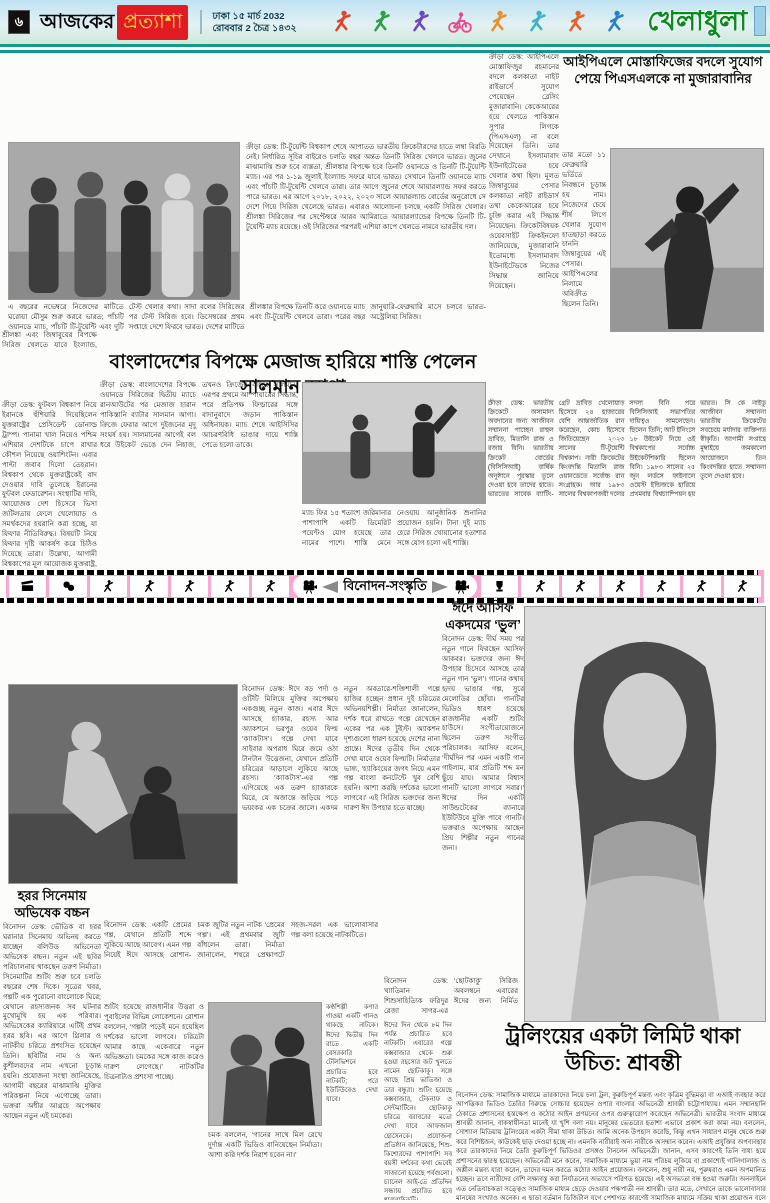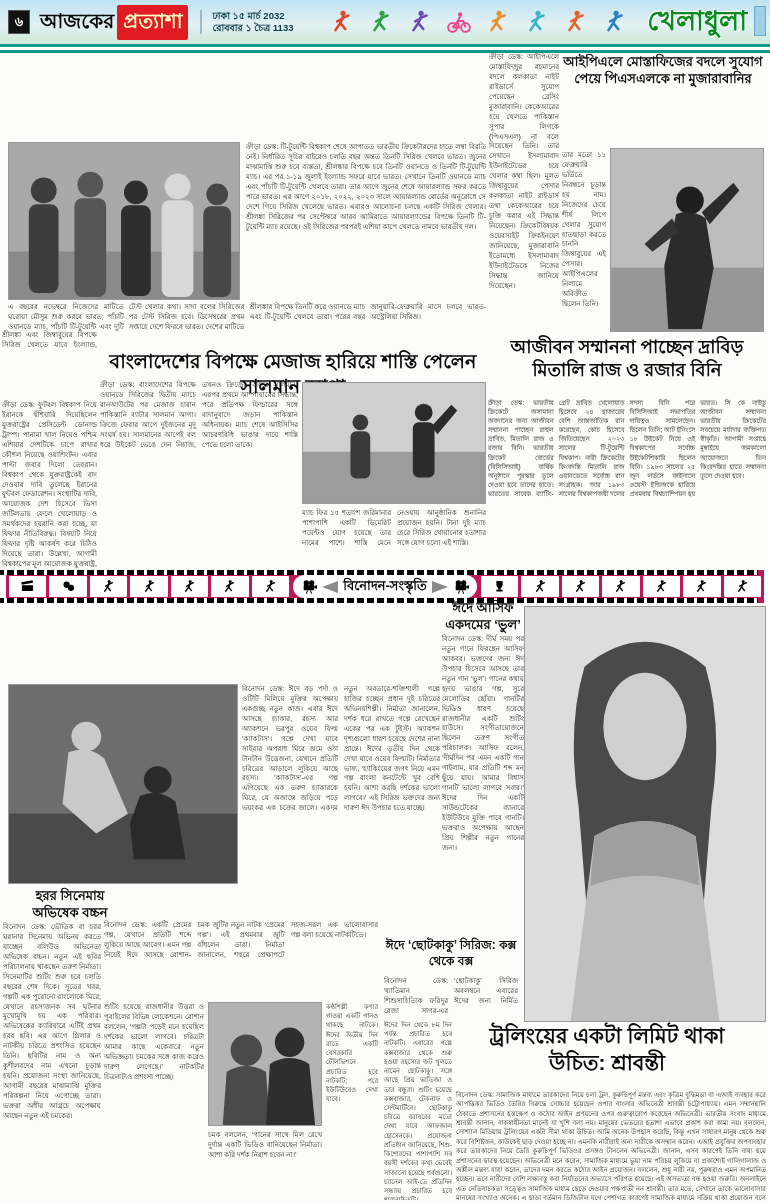--- a/index.html
+++ b/index.html
@@ -15,21 +15,21 @@
   .photo{overflow:hidden;border:1px solid #9a9a9a;background:#c8c8c8;}
   .photo svg{display:block;width:100%;height:100%;}
 
   
   .header{left:0;top:0;width:770px;height:44px;display:flex;align-items:center;
           background:linear-gradient(180deg,#bfe2f2 0%,#e3f1f4 55%,#cfe9d8 100%);}
   .pagebox{width:22px;height:24px;background:#111;border:1px solid #555;color:#fff;display:flex;
            align-items:center;justify-content:center;font-size:13px;font-weight:bold;margin-left:8px;flex:none;}
   .logo{display:flex;align-items:center;margin-left:10px;flex:none;}
   .logo-black{font-size:20px;font-weight:bold;color:#0a0a0a;}
-  .logo-red{font-size:20px;font-weight:bold;color:#fef9c3;background:#e01b22;padding:1px 6px;margin-left:3px;border-radius:2px;}
+  .logo-red{font-size:20px;font-weight:normal;color:#fde047;background:#e01b22;padding:1px 6px;margin-left:3px;border-radius:2px;}
   .dateblock{margin-left:12px;padding-left:10px;border-left:2px solid #9db9c6;font-size:9.5px;
              line-height:1.3;color:#0b3a4a;font-weight:bold;flex:none;white-space:nowrap;}
   .sports-icons{display:flex;gap:13px;margin-left:16px;align-items:center;flex:1;justify-content:center;}
   .sicon{width:26px;height:26px;}
   .section-title{font-size:27px;font-weight:bold;color:#0a8a1f;margin-right:23px;flex:none;
                  text-shadow:1px 1px 0 #fff,-1px -1px 0 #fff;}
   .corner-box{position:absolute;right:4px;top:6px;width:12px;height:30px;background:#9fd0e8;border:1px solid #6aa7c8;}
   .teal-rule{left:0;top:44px;width:770px;height:9px;border-top:3px solid #149a8c;border-bottom:3px solid #149a8c;background:#fff;}
 
   
@@ -45,53 +45,53 @@
   .ipl-side{left:562px;top:150px;width:44px;height:182px;}
   .ipl-photo{left:610px;top:148px;width:154px;height:184px;}
   .salman-headline{left:100px;top:350px;width:386px;font-size:19px;}
   .salman-body{left:100px;top:380px;width:198px;height:188px;}
   .salman-photo{left:302px;top:382px;width:184px;height:122px;}
   .salman-body2{left:302px;top:508px;width:184px;height:60px;}
   .honor-headline{left:488px;top:336px;width:278px;font-size:18px;}
   .honor-body{left:488px;top:398px;width:278px;height:170px;font-size:6.4px;}
 
   
-  .strip{left:6px;top:570px;width:758px;height:33px;background:#be185d;display:flex;align-items:center;padding:5px 3px;}
+  .strip{left:6px;top:570px;width:758px;height:33px;background:#f9a8d4;display:flex;align-items:center;padding:5px 3px;}
   .strip-holes-top,.strip-holes-bottom{position:absolute;left:0;width:758px;height:5px;
      background:repeating-linear-gradient(90deg,#000 0 4px,#fff 4px 7px,#000 7px 10px);}
   .strip-holes-top{top:570px;} .strip-holes-bottom{top:598px;}
   .film-cells{display:flex;flex:1;height:21px;gap:3px;}
   .fcell{flex:1;background:#fff;display:flex;align-items:center;justify-content:center;border-radius:1px;color:#000;}
   .ficon{width:15px;height:15px;color:#000;}
   .strip-title{background:#fff;border-radius:12px;height:23px;padding:0 8px;margin:0 4px;display:flex;
                align-items:center;gap:5px;font-weight:bold;font-size:13px;color:#000;flex:none;}
   .arrow{width:0;height:0;border-top:6px solid transparent;border-bottom:6px solid transparent;}
   .arrow.l{border-right:16px solid #8a8a8a;}
   .arrow.r{border-left:16px solid #8a8a8a;}
   .cam{width:16px;height:16px;color:#000;flex:none;}
 
   
   .cactus-headline{left:14px;top:606px;width:428px;font-size:29px;}
   .cactus-photo{left:8px;top:684px;width:230px;height:200px;}
   .cactus-body{left:242px;top:684px;width:198px;height:250px;}
   .asif-headline{left:442px;top:600px;width:82px;font-size:13px;}
   .asif-body{left:442px;top:634px;width:82px;height:300px;}
   .actress-photo{left:524px;top:606px;width:242px;height:416px;}
-  .horror-headline{left:21px;top:888px;width:98px;font-size:13px;}
+  .horror-headline{left:3px;top:888px;width:98px;font-size:13px;}
   .horror-body{left:3px;top:922px;width:98px;height:278px;}
   .roshan-headline{left:104px;top:884px;width:336px;font-size:23px;}
   .roshan-top{left:104px;top:920px;width:274px;height:78px;}
   .roshan-left{left:104px;top:1002px;width:100px;height:198px;}
   .roshan-photo{left:208px;top:1002px;width:114px;height:124px;}
   .roshan-mid{left:208px;top:1130px;width:114px;height:70px;}
   .roshan-right{left:326px;top:1002px;width:52px;height:198px;font-size:6.5px;}
   .chk-headline{left:384px;top:938px;width:134px;font-size:12px;}
   .chk-body{left:384px;top:976px;width:134px;height:42px;}
   .chk-cont{left:384px;top:1020px;width:68px;height:180px;font-size:6.5px;}
-  .srab-headline{left:468px;top:1022px;width:278px;font-size:21px;}
+  .srab-headline{left:484px;top:1022px;width:278px;font-size:21px;}
   .srab-body{left:456px;top:1090px;width:310px;height:110px;font-size:6.6px;}
 </style>
 </head>
 <body>
 
 <svg width="0" height="0" style="position:absolute" aria-hidden="true">
   <defs>
     <g id="g-person" stroke="currentColor" stroke-width="2.4" stroke-linecap="round" fill="none">
       <circle cx="13" cy="4" r="2.4" fill="currentColor" stroke="none"></circle>
       <path d="M13 7 L10.5 13"></path>
@@ -133,21 +133,21 @@
 <div class="page">
 
   <div class="abs header">
     <div class="pagebox">৬</div>
     <div class="logo">
       <span class="logo-black">আজকের</span>
       <span class="logo-red">প্রত্যাশা</span>
     </div>
     <div class="dateblock">
       <div>ঢাকা ১৫ মার্চ 2032</div>
-      <div>রোববার ১ চৈত্র 1133</div>
+      <div>রোববার 2 চৈত্র ১৪৩২</div>
     </div>
     <div class="sports-icons">
         <svg viewBox="0 0 24 24" class="sicon" style="color: rgb(224, 69, 42);">
           <use href="#g-person"></use>
         </svg>
         <svg viewBox="0 0 24 24" class="sicon" style="color: rgb(47, 158, 68);">
           <use href="#g-person"></use>
         </svg>
         <svg viewBox="0 0 24 24" class="sicon" style="color: rgb(112, 72, 182);">
           <use href="#g-person"></use>
@@ -231,21 +231,20 @@
         </g>
       <g fill="#2b2b2b">
           <circle cx="122" cy="30" r="9"></circle>
           <rect x="111" y="40" width="22" height="56" rx="6"></rect>
       <path d="M130 44 L150 22 L156 28 L136 52 Z"></path>
         </g>
     </svg>
   </div>
   <div class="abs bt c2 salman-body2">ম্যাচ ফির ১৫ শতাংশ জরিমানার পাশাপাশি একটি ডিমেরিট পয়েন্টও যোগ হয়েছে তার নামের পাশে। শাস্তি মেনে নেওয়ায় আনুষ্ঠানিক শুনানির প্রয়োজন হয়নি। টানা দুই ম্যাচ হেরে সিরিজ খোয়ানোর হতাশার সঙ্গে যোগ হলো এই শাস্তি।</div>
 
-  <h2 class="abs hl honor-headline">আজীবন সম্মাননা পাচ্ছেন দ্রাবিড় মিতালি রাজ ও রজার বিনি</h2>
   <div class="abs bt c4 honor-body">ক্রীড়া ডেস্ক: ভারতীয় ক্রিকেটে অসামান্য অবদানের জন্য আজীবন সম্মাননা পাচ্ছেন রাহুল দ্রাবিড়, মিতালি রাজ ও রজার বিনি। ভারতীয় ক্রিকেট বোর্ডের (বিসিসিআই) বার্ষিক অনুষ্ঠানে পুরস্কার তুলে দেওয়া হবে তাদের হাতে। ভারতের সাবেক ব্যাটিং-গ্রেট দ্রাবিড় খেলোয়াড় হিসেবে ২৪ হাজারের বেশি আন্তর্জাতিক রান করেছেন, কোচ হিসেবে জিতিয়েছেন ২০২৩ সালের টি-টুয়েন্টি বিশ্বকাপ। নারী ক্রিকেটের কিংবদন্তি মিতালি রাজ ওয়ানডেতে সর্বোচ্চ রান সংগ্রাহক। আর ১৯৮৩ সালের বিশ্বকাপজয়ী দলের সদস্য বিনি পরে বিসিসিআই সভাপতির দায়িত্বও সামলেছেন। ছিলেন তিনি; আট ইনিংসে ১৮ উইকেট নিয়ে ওই বিশ্বকাপের সর্বোচ্চ উইকেটশিকারি ছিলেন বিনি। ১৯৮৩ সালের ২৫ জুন লর্ডসে ফাইনালে ওয়েস্ট ইন্ডিজকে হারিয়ে প্রথমবার বিশ্বচ্যাম্পিয়ন হয় ভারত। সি কে নাইডু আজীবন সম্মাননা ভারতীয় ক্রিকেটের সবচেয়ে মর্যাদার ব্যক্তিগত স্বীকৃতি। আগামী সপ্তাহে মুম্বাইয়ে জমকালো আয়োজনে তিন কিংবদন্তির হাতে সম্মাননা তুলে দেওয়া হবে।</div>
 
   <div class="abs strip">
     <div class="film-cells">
         <div class="fcell">
           <svg viewBox="0 0 24 24" class="ficon" style="color: rgb(0, 0, 0);">
             <use href="#g-clapper"></use>
           </svg>
         </div>
         <div class="fcell">
@@ -379,20 +378,19 @@
         </g>
       <g fill="#2e2e2e">
           <circle cx="82" cy="40" r="15"></circle>
           <path d="M62 62 Q82 50 102 62 L108 124 L58 124 Z"></path>
         </g>
     </svg>
   </div>
   <div class="abs bt roshan-mid">চমক বললেন, ‘গানের সাথে মিল রেখে দুর্দান্ত একটি ভিডিও বানিয়েছেন নির্মাতা। আশা করি দর্শক নিরাশ হবেন না।’</div>
   <div class="abs bt roshan-right">কণ্ঠশিল্পী কণার গাওয়া একটি গানও থাকছে নাটকে। ঈদের দ্বিতীয় দিন রাতে একটি বেসরকারি টেলিভিশনে প্রচারিত হবে নাটকটি; পরে ইউটিউবেও দেখা যাবে।</div>
 
-  <h3 class="abs hl chk-headline">ঈদে ‘ছোটকাকু’ সিরিজ: কক্স থেকে বক্স</h3>
   <div class="abs bt c2 chk-body">বিনোদন ডেস্ক: খ্যাতিমান শিশুসাহিত্যিক ফরিদুর রেজা সাগর-এর ‘ছোটকাকু’ সিরিজ অবলম্বনে এবারের ঈদের জন্য নির্মিত হলো ধারাবাহিক নাটক ‘কক্স থেকে বক্স’।</div>
   <div class="abs bt chk-cont">ঈদের দিন থেকে ৮ম দিন পর্যন্ত প্রচারিত হবে নাটকটি। এবারের গল্পে কক্সবাজার থেকে শুরু হওয়া রহস্যের জট খুলতে নামেন ছোটকাকু। সঙ্গে আছে প্রিয় ভাতিজা ও তার বন্ধুরা। শুটিং হয়েছে কক্সবাজার, টেকনাফ ও সেন্টমার্টিনে। ছোটকাকু চরিত্রে বরাবরের মতো দেখা যাবে আফজাল হোসেনকে। প্রযোজনা প্রতিষ্ঠান জানিয়েছে, শিশু-কিশোরদের পাশাপাশি সব বয়সী দর্শকের কথা ভেবেই সাজানো হয়েছে পর্বগুলো। চ্যানেল আই-তে প্রতিদিন সন্ধ্যায় প্রচারিত হবে ধারাবাহিকটি।</div>
 
   <h2 class="abs hl srab-headline">ট্রলিংয়ের একটা লিমিট থাকা উচিত: শ্রাবন্তী</h2>
   <div class="abs bt srab-body">বিনোদন ডেস্ক: সামাজিক মাধ্যমে তারকাদের নিয়ে চলা ট্রল, কুরুচিপূর্ণ মন্তব্য এবং কৃত্রিম বুদ্ধিমত্তা বা এআই ব্যবহার করে আপত্তিকর ভিডিও তৈরির বিরুদ্ধে সোচ্চার হয়েছেন ওপার বাংলার অভিনেত্রী শ্রাবন্তী চট্টোপাধ্যায়। এমন সম্মানহানি ঠেকাতে প্রশাসনের হস্তক্ষেপ ও কঠোর আইন প্রণয়নের ওপর গুরুত্বারোপ করেছেন অভিনেত্রী। ভারতীয় সংবাদ মাধ্যমে শ্রাবন্তী জানান, বাকস্বাধীনতা মানেই যা খুশি বলা নয়। মানুষের ভেতরের হতাশা এভাবে প্রকাশ করা কাম্য নয়। বললেন, সোশ্যাল মিডিয়ায় ট্রলিংয়ের একটা সীমা থাকা উচিত। আমি অনেক উপহাস করেছি, কিন্তু এখন সাধারণ মানুষ থেকে শুরু করে বিশিষ্টজন, কাউকেই ছাড় দেওয়া হচ্ছে না। এমনকি নারীরাই অন্য নারীকে অসম্মান করেন। এআই প্রযুক্তির অপব্যবহার করে তারকাদের নিয়ে তৈরি কুরুচিপূর্ণ ভিডিওর প্রসঙ্গও টানলেন অভিনেত্রী। জানান, এসব কারণেই তিনি বাধ্য হয়ে প্রশাসনের দ্বারস্থ হয়েছেন। অভিনেত্রী মনে করেন, সামাজিক মাধ্যমে ভুয়া নাম পরিচয় লুকিয়ে বা প্রকাশ্যেই গালিগালাজ ও অশ্লীল মন্তব্য যারা করেন, তাদের দমন করতে কঠোর আইন প্রয়োজন। বললেন, শুধু নারী নয়, পুরুষরাও এমন অপমানিত হচ্ছেন। তবে নারীদের বেশি লক্ষ্যবস্তু করা নির্যাতনের অভ্যাসে পরিণত হয়েছে। এই অসভ্যতা বন্ধ হওয়া জরুরি। অনলাইনে এত নেতিবাচকতা সত্ত্বেও সামাজিক মাধ্যম ছেড়ে দেওয়ার পক্ষপাতী নন শ্রাবন্তী। তার মতে, সেখানে তাকে ভালোবাসার মানুষের সংখ্যাও অনেক। এ ছাড়া বর্তমান ডিজিটাল যুগে পেশাগত কারণেই সামাজিক মাধ্যমে সক্রিয় থাকা প্রয়োজন বলে মনে করেন তিনি।</div>
 
 </div>
 
 </body></html>

